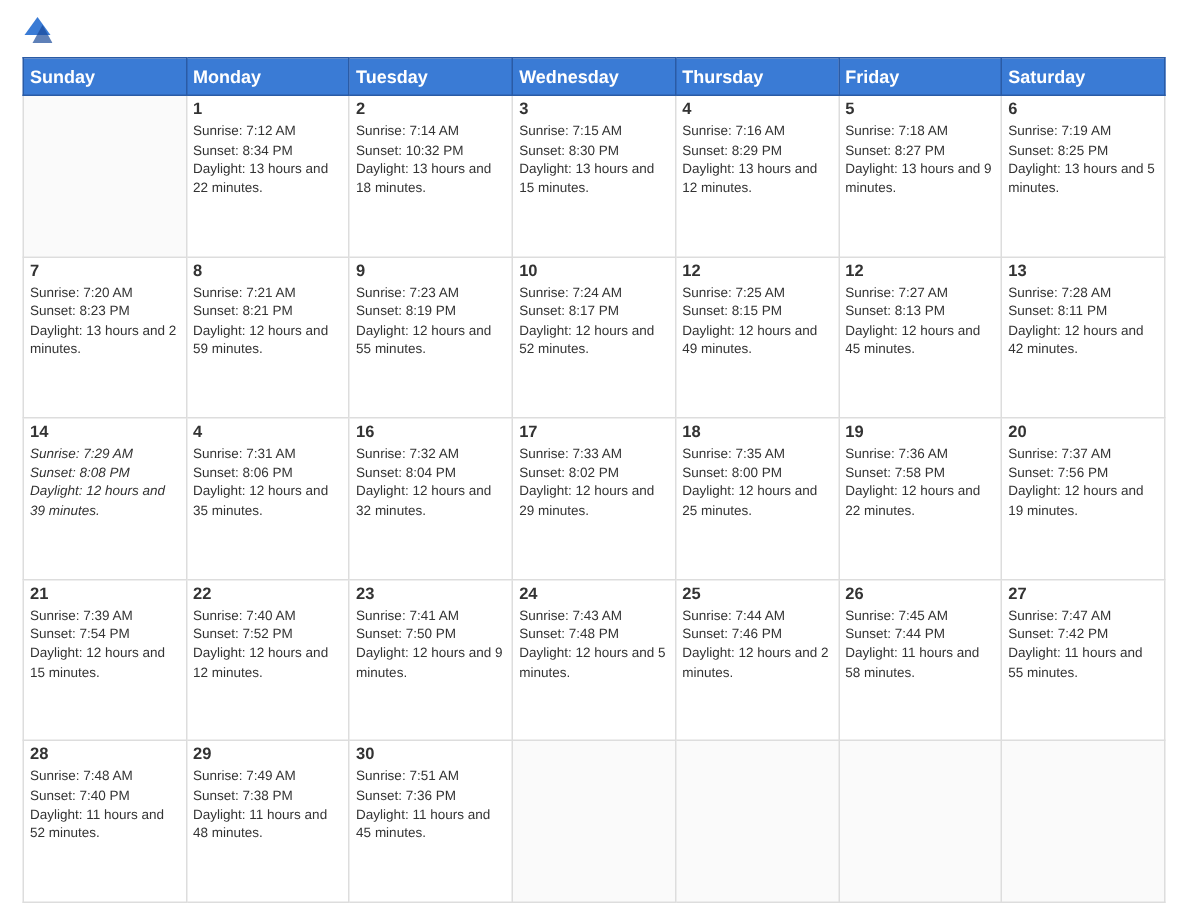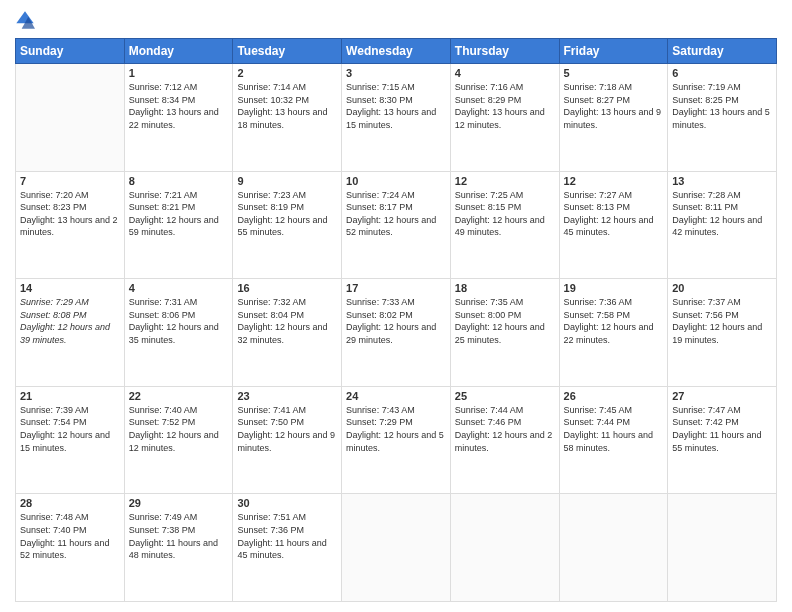--- a/index.html
+++ b/index.html
@@ -272,21 +272,21 @@
           </td>
           <td>
             <span class="day-number">23</span>
             <div class="day-info" style="white-space: pre-line;">Sunrise: 7:41 AM
 Sunset: 7:50 PM
 Daylight: 12 hours and 9 minutes.</div>
           </td>
           <td>
             <span class="day-number">24</span>
             <div class="day-info" style="white-space: pre-line;">Sunrise: 7:43 AM
-Sunset: 7:29 PM
+Sunset: 7:48 PM
 Daylight: 12 hours and 5 minutes.</div>
           </td>
           <td>
             <span class="day-number">25</span>
             <div class="day-info" style="white-space: pre-line;">Sunrise: 7:44 AM
 Sunset: 7:46 PM
 Daylight: 12 hours and 2 minutes.</div>
           </td>
           <td>
             <span class="day-number">26</span>

